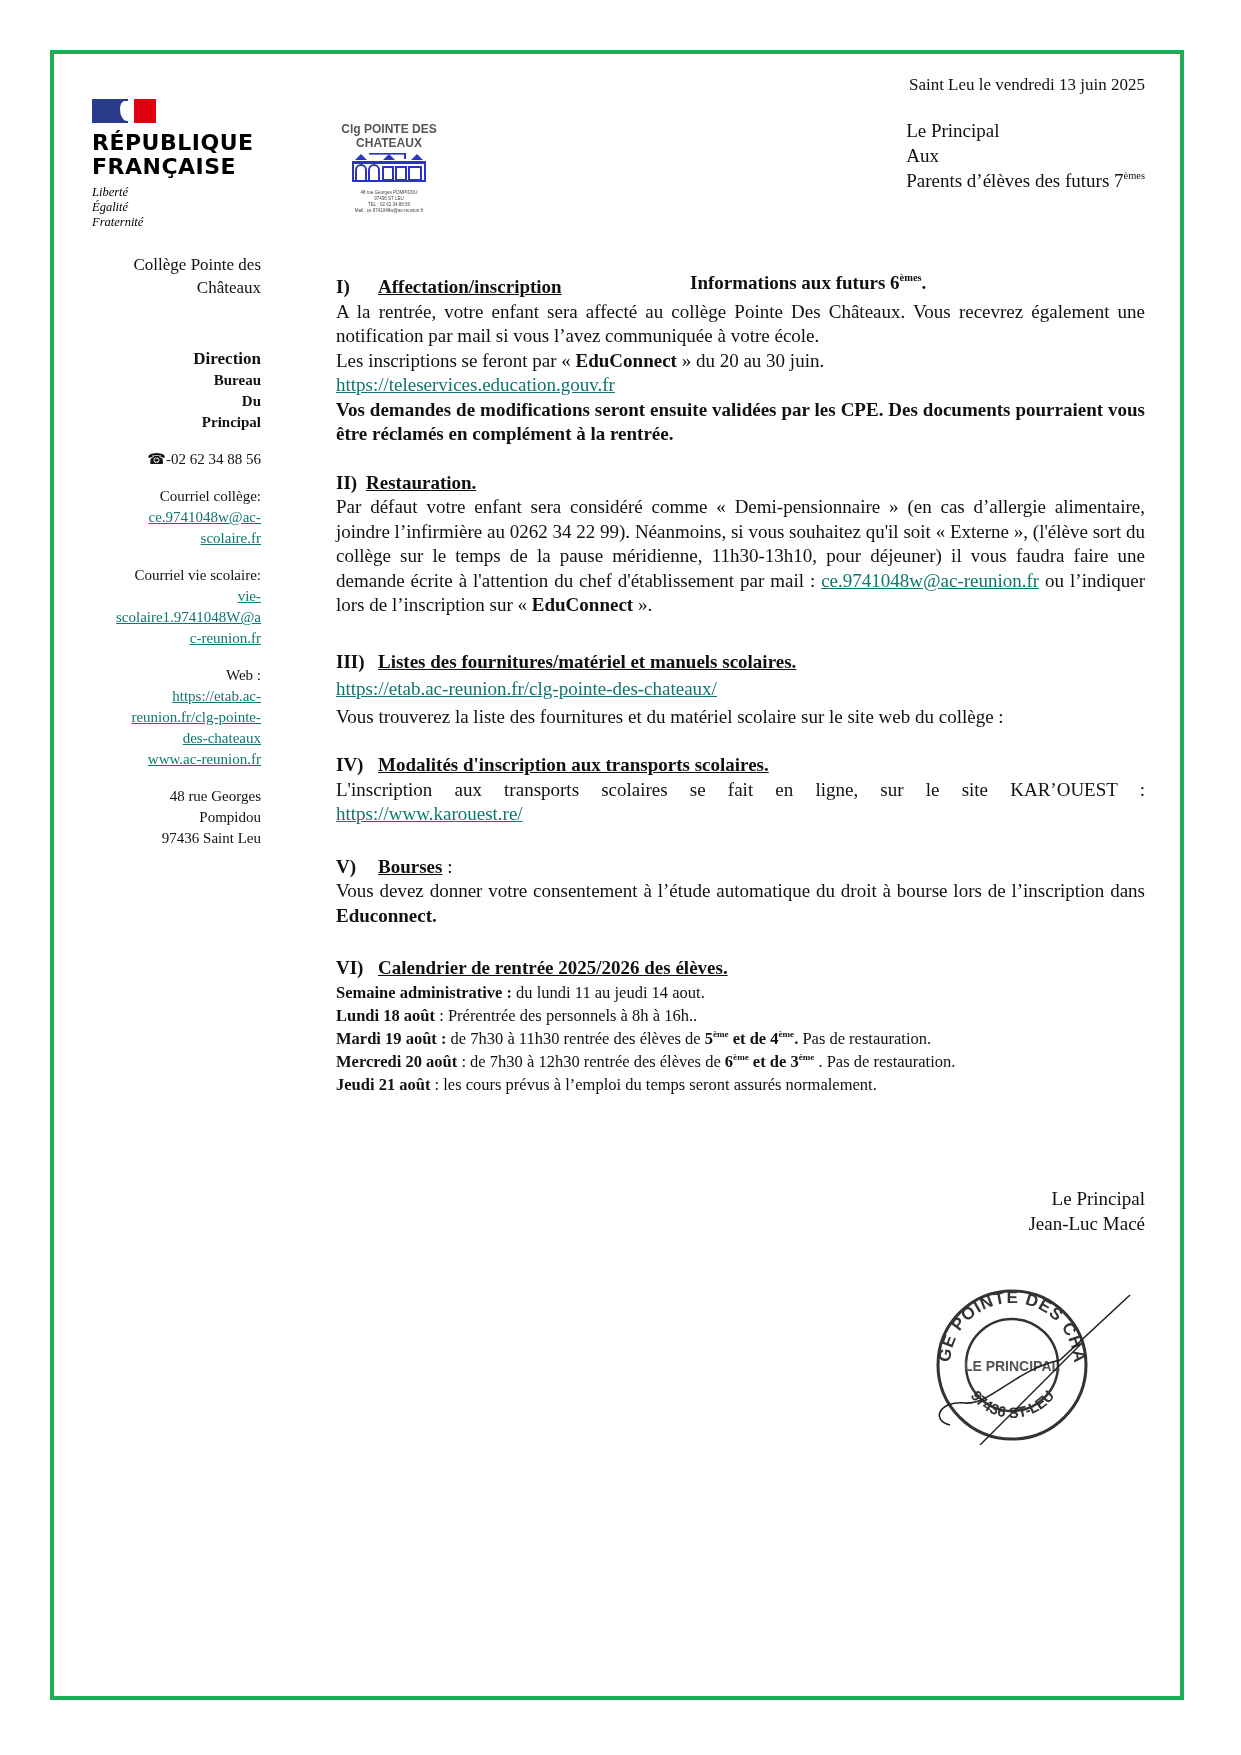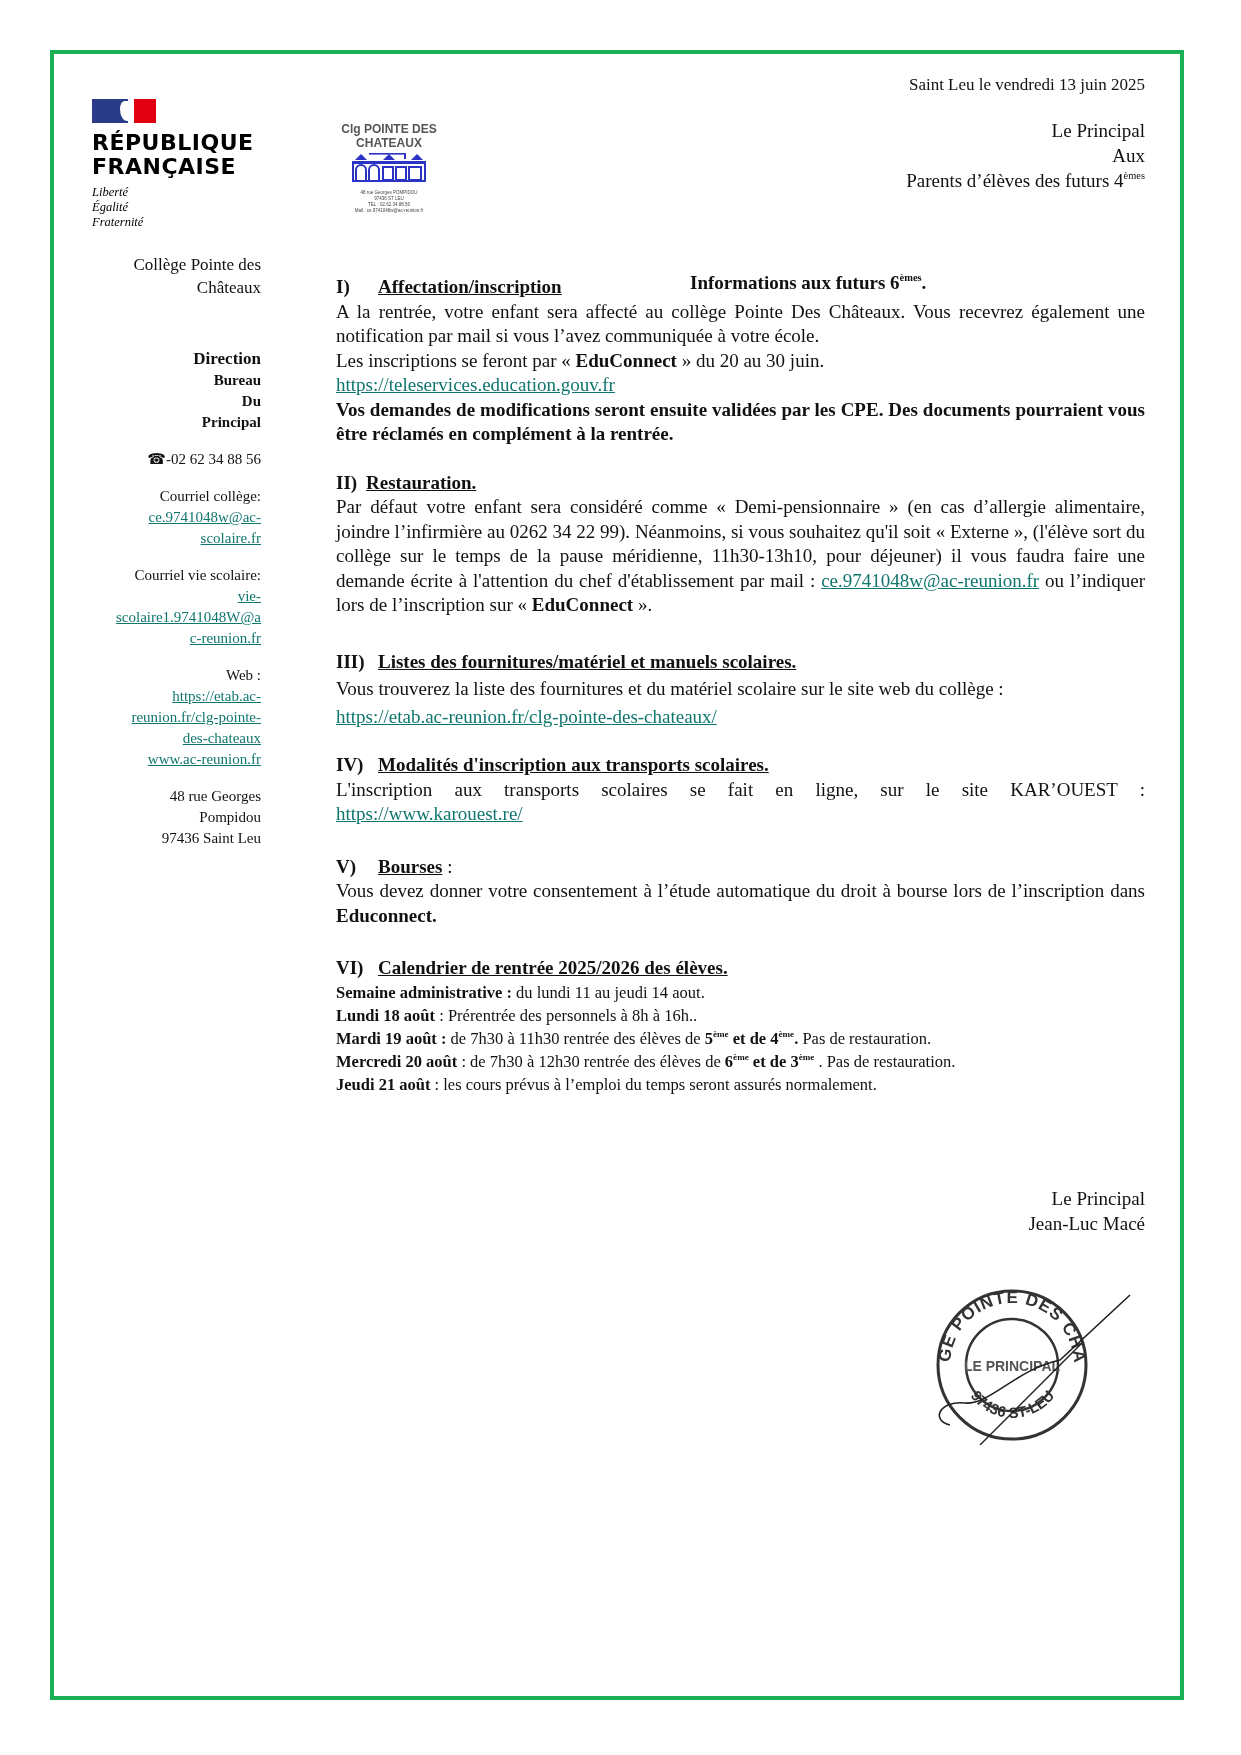--- a/index.html
+++ b/index.html
@@ -28,21 +28,21 @@
   .clg-building { width: 80px; height: 32px; margin: 2px auto 2px; }
   .clg-addr { font-family: "Liberation Sans", sans-serif; font-size: 4.5px; line-height: 6px; color: #444; }
 
   
   .sidebar { position: absolute; left: 80px; top: 253px; width: 181px; text-align: right;
              font-size: 17px; line-height: 23px; }
   .sidebar .small { font-size: 15px; line-height: 21px; }
   .sidebar .b { font-weight: bold; }
 
   
-  .hdr-right { position: absolute; right: 96px; text-align: right; font-size: 17px; }
+  .hdr-right { position: absolute; right: 96px; font-size: 17px; }
   .date { top: 75px; }
   .recip { top: 118px; font-size: 19px; line-height: 25px; }
   sup { font-size: 0.55em; vertical-align: 0.75em; line-height: 0; }
 
   .doc-title { position: absolute; left: 690px; top: 225px; font-weight: bold; font-size: 19px; margin-top: 47px; }
 
   
   .body { position: absolute; left: 336px; top: 275px; width: 809px; font-size: 19px; line-height: 24.5px; }
   .sec-head { font-weight: bold; display: flex; }
   .sec-num { display: inline-block; width: 42px; }
@@ -106,21 +106,21 @@
     <div>97436 ST LEU</div>
     <div>TEL : 02.62.34.88.56</div>
     <div>Mail : ce.9741048w@ac-reunion.fr</div>
   </div>
 </div>
 
 <div class="hdr-right date">Saint Leu le vendredi 13 juin 2025</div>
 <div class="hdr-right recip">
   <div>Le Principal</div>
   <div>Aux</div>
-  <div><span>Parents d’élèves des futurs 4</span><sup>èmes</sup></div>
+  <div><span>Parents d’élèves des futurs 7</span><sup>èmes</sup></div>
 </div>
 
 <div class="doc-title">
   <span>Informations aux futurs 6</span><sup>èmes</sup><span>.</span>
 </div>
 
 <div class="sidebar">
   <div>
     <div>Collège Pointe des</div>
     <div>Châteaux</div>
@@ -179,22 +179,22 @@
     <span class="sec-num" style="width:30px">II)</span>
     <span class="sec-title">Restauration.</span>
   </div>
   <div class="just"><span>Par défaut votre enfant sera considéré comme « Demi-pensionnaire » (en cas d’allergie alimentaire, joindre l’infirmière au 0262 34 22 99). Néanmoins, si vous souhaitez qu'il soit « Externe », (l'élève sort du collège sur le temps de la pause méridienne, 11h30-13h10, pour déjeuner) il vous faudra faire une demande écrite à l'attention du chef d'établissement par mail : </span><a class="link">ce.9741048w@ac-reunion.fr</a><span> ou l’indiquer lors de l’inscription sur « </span><span class="b">EduConnect</span><span> ».</span></div>
   <div class="gap"></div>
 
   <div class="sec-head" style="margin-top:8px">
     <span class="sec-num">III)</span>
     <span class="sec-title">Listes des fournitures/matériel et manuels scolaires.</span>
   </div>
+  <div style="margin-top:3px"><a class="link">https://etab.ac-reunion.fr/clg-pointe-des-chateaux/</a></div>
   <div style="margin-top:3px">Vous trouverez la liste des fournitures et du matériel scolaire sur le site web du collège :</div>
-  <div style="margin-top:3px"><a class="link">https://etab.ac-reunion.fr/clg-pointe-des-chateaux/</a></div>
   <div class="gap"></div>
 
   <div class="sec-head">
     <span class="sec-num">IV)</span>
     <span class="sec-title">Modalités d'inscription aux transports scolaires.</span>
   </div>
   <div class="just" style="text-align-last: justify">L'inscription aux transports scolaires se fait en ligne, sur le site KAR’OUEST :</div>
   <div><a class="link">https://www.karouest.re/</a></div>
   <div class="gap"></div>
 

